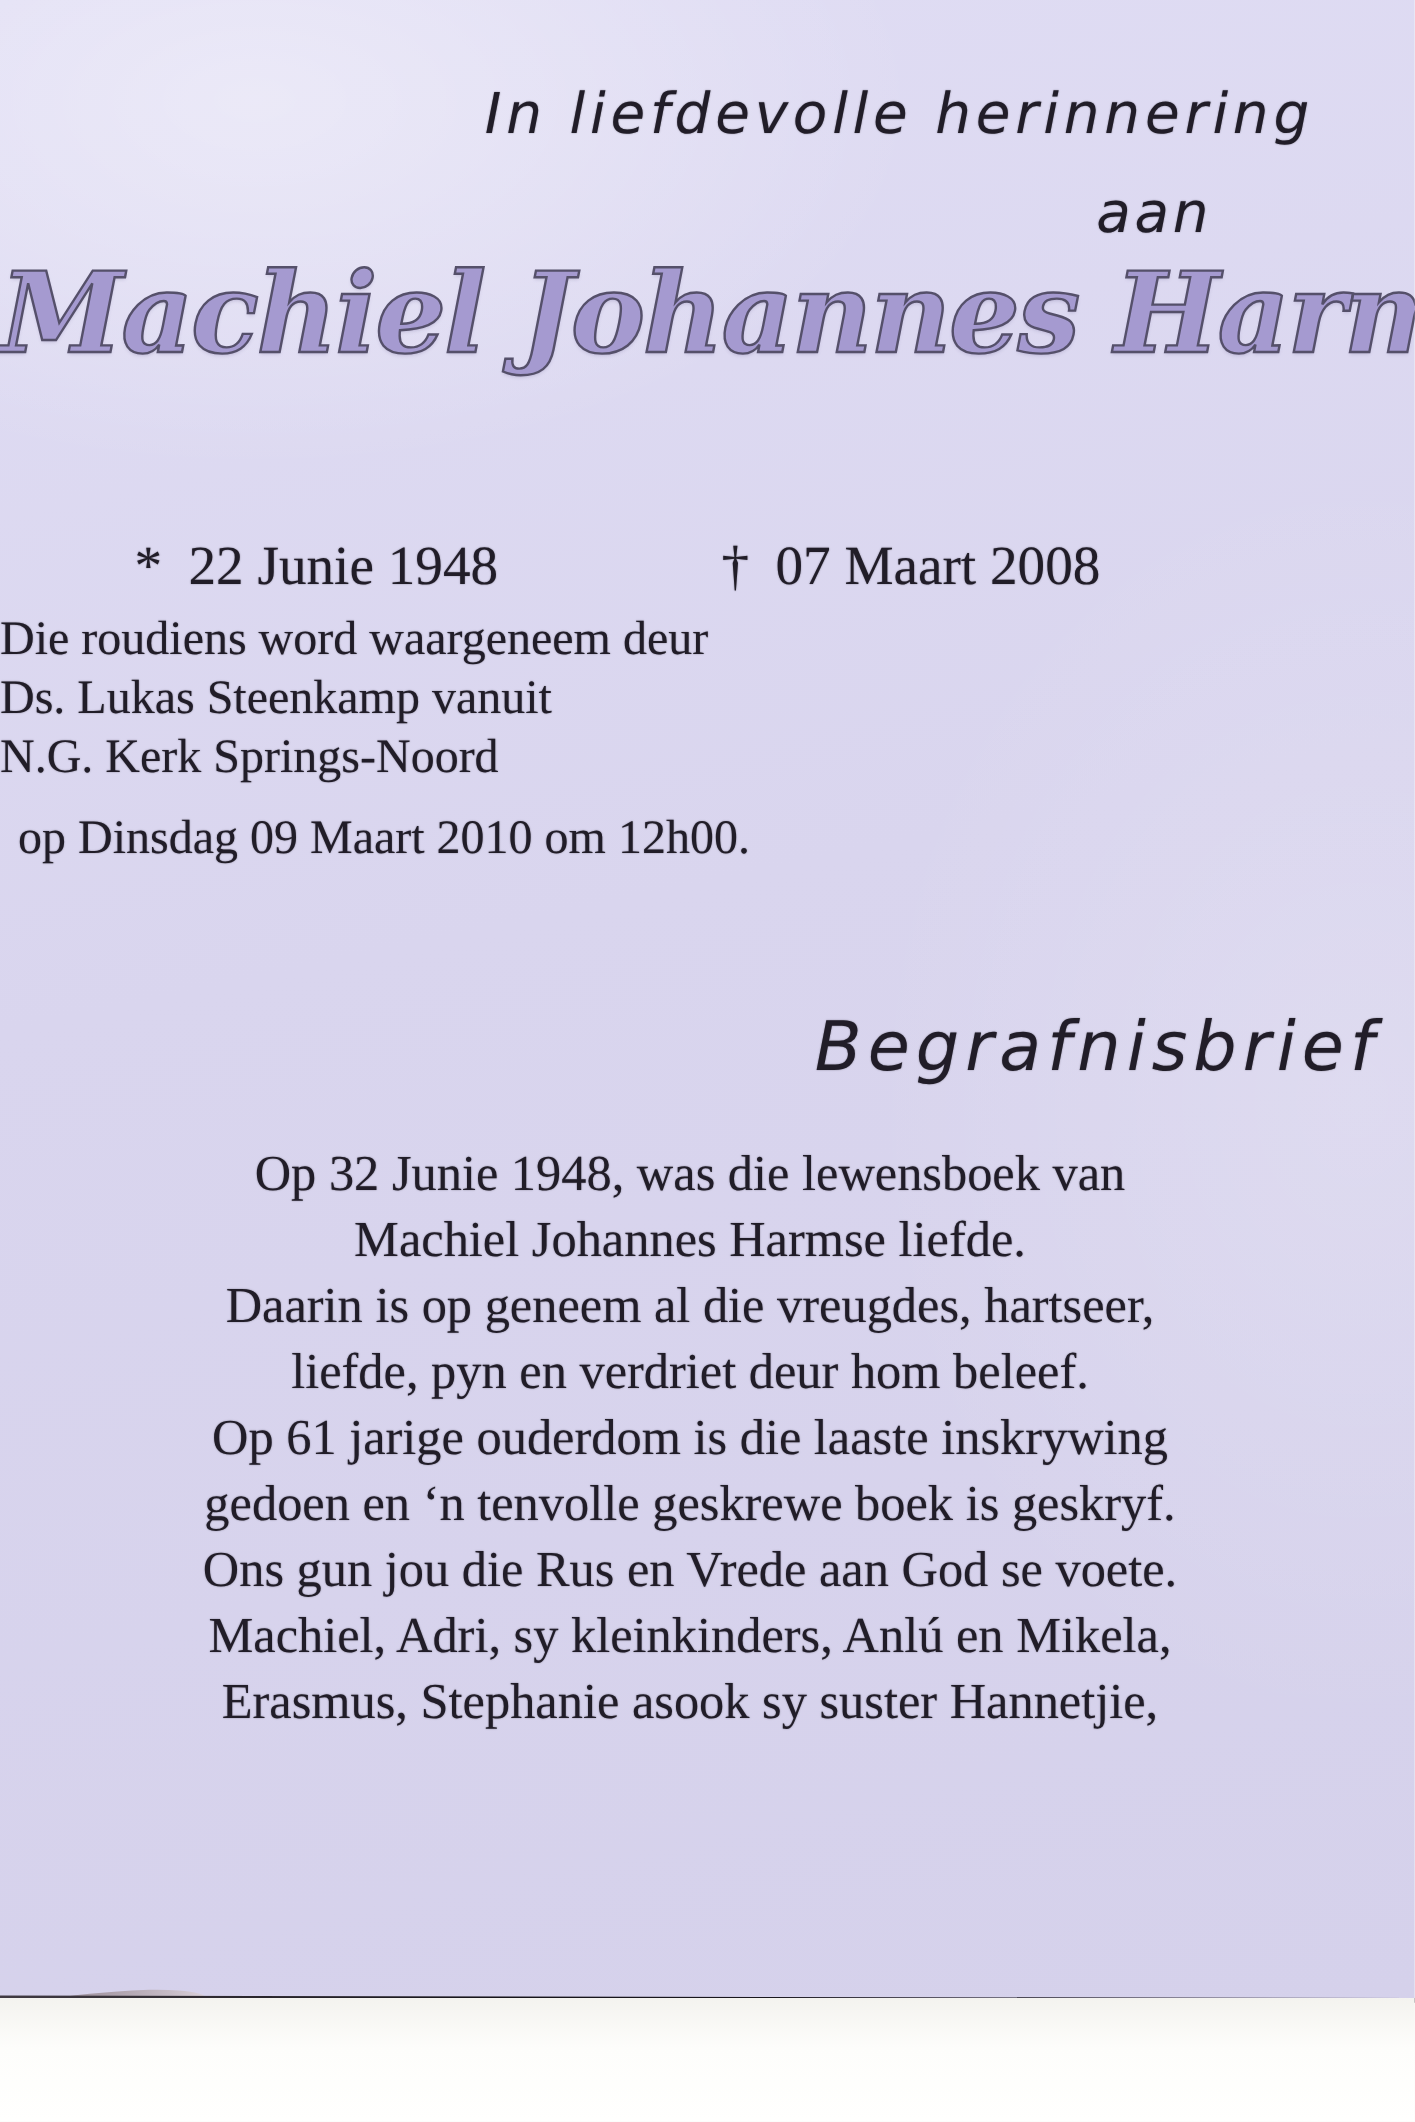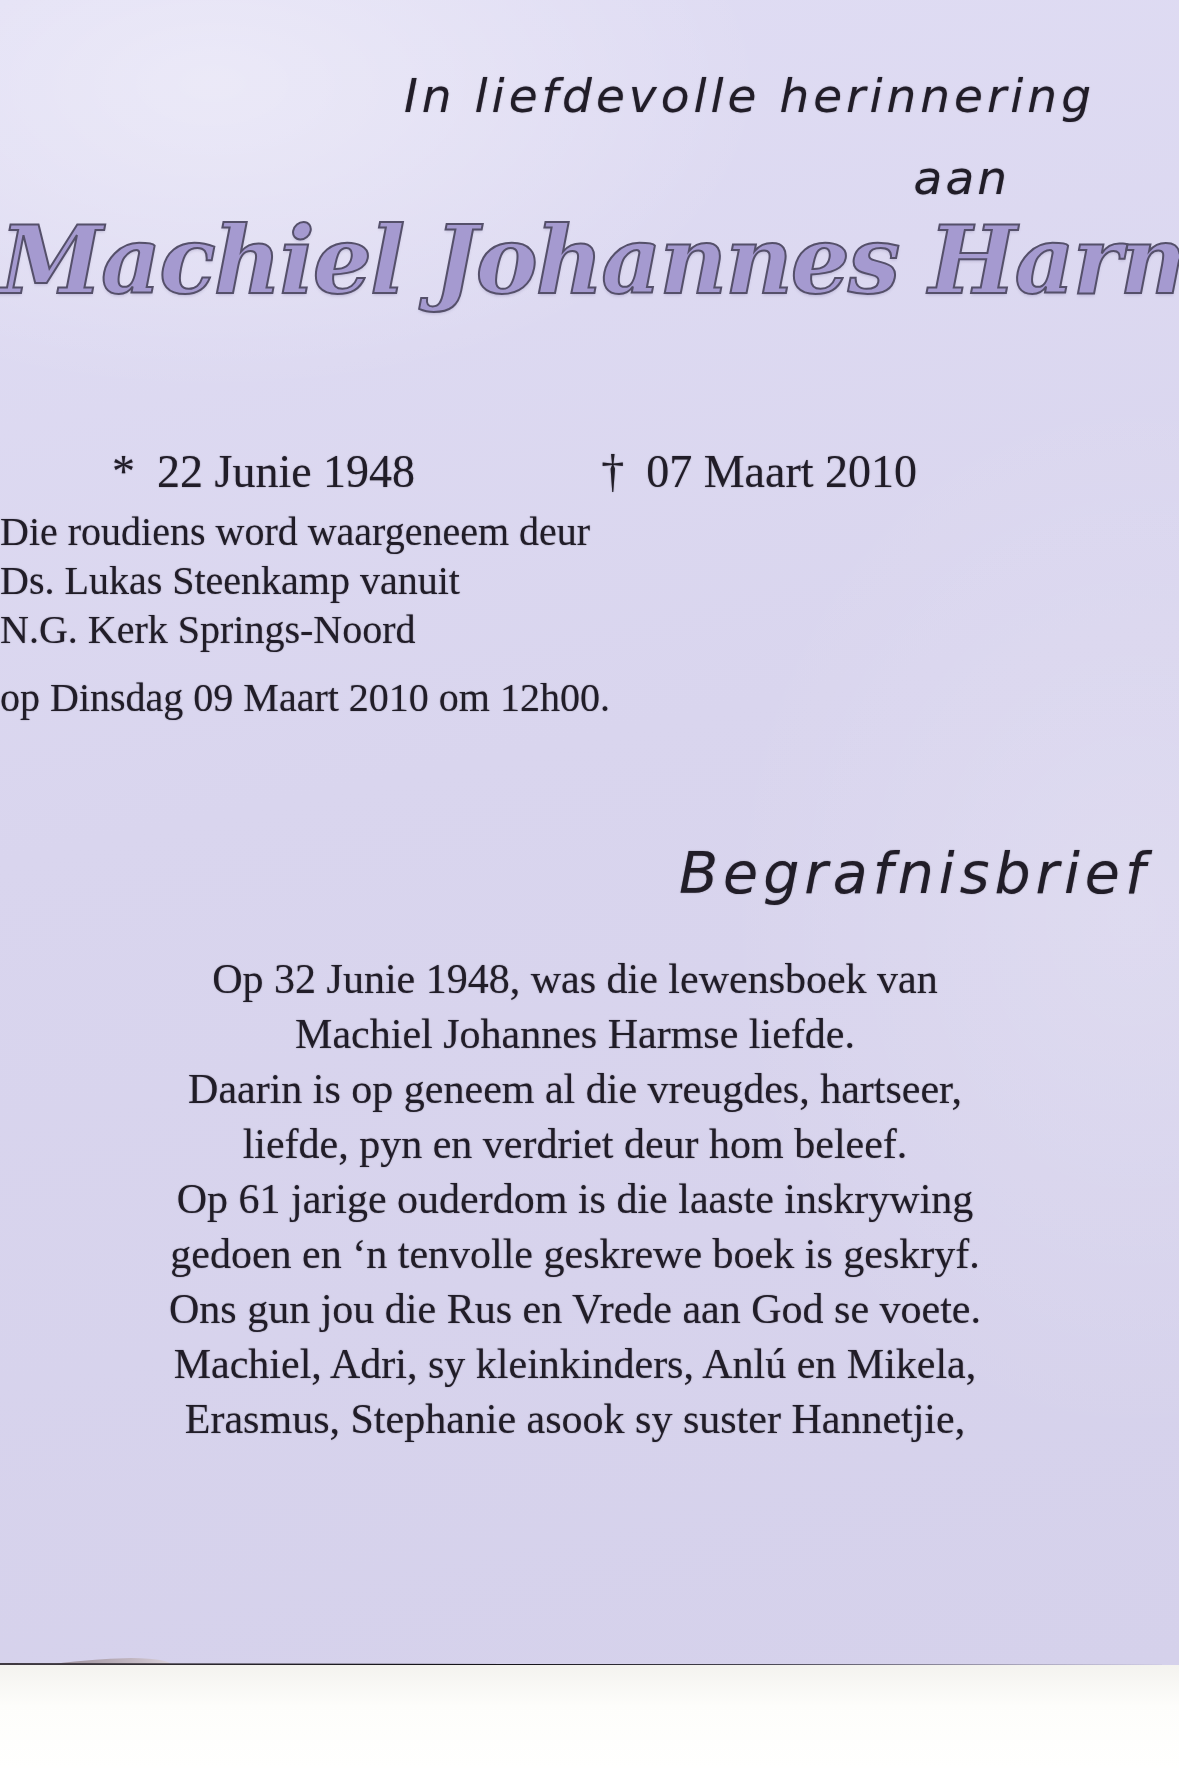--- a/index.html
+++ b/index.html
@@ -88,20 +88,21 @@
   .service {
     position: absolute;
     top: 507px;
     left: 0;
     width: 1030px;
     font-size: 40px;
     line-height: 49px;
   }
   .service .when {
     margin-top: 19px;
+    padding-left: 15px;
   }
   .letter-heading {
     top: 840px;
     left: 0;
     width: 1150px;
     font-size: 57px;
     letter-spacing: 5px;
     font-style: italic;
   }
   .letter-body {
@@ -154,21 +155,21 @@
 
     <div class="script tribute-2 ink">aan</div>
 
     <h1 class="name">Machiel Johannes Harmse</h1>
 
     <div class="dates ink">
       <span class="date-item">
         <span class="sym">*</span><span>22 Junie 1948</span>
       </span>
       <span class="date-item">
-        <span class="sym">†</span><span>07 Maart 2010</span>
+        <span class="sym">†</span><span>07 Maart 2008</span>
       </span>
     </div>
 
     <div class="service ink">
       <div>Die roudiens word waargeneem deur</div>
       <div>Ds. Lukas Steenkamp vanuit</div>
       <div>N.G. Kerk Springs-Noord</div>
       <div class="when">op Dinsdag 09 Maart 2010 om 12h00.</div>
     </div>
 

